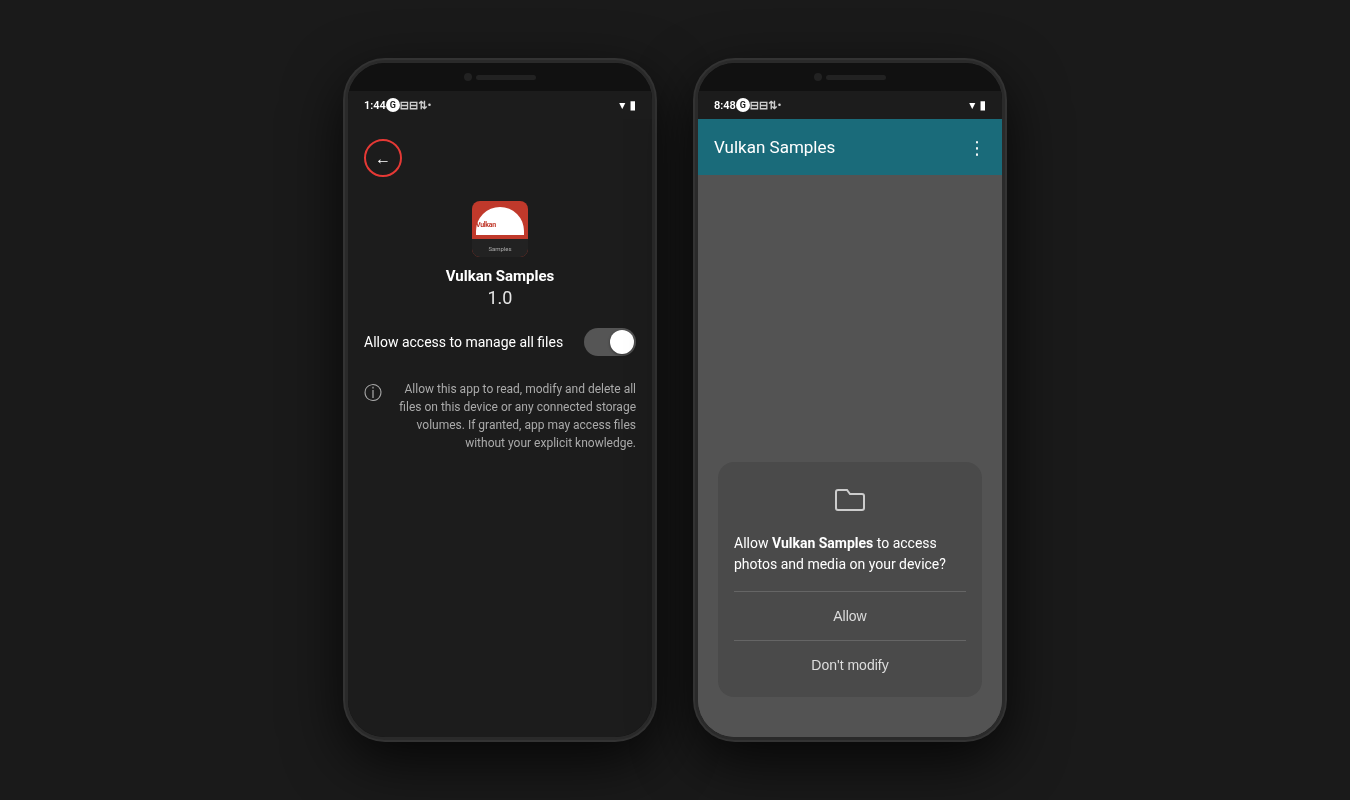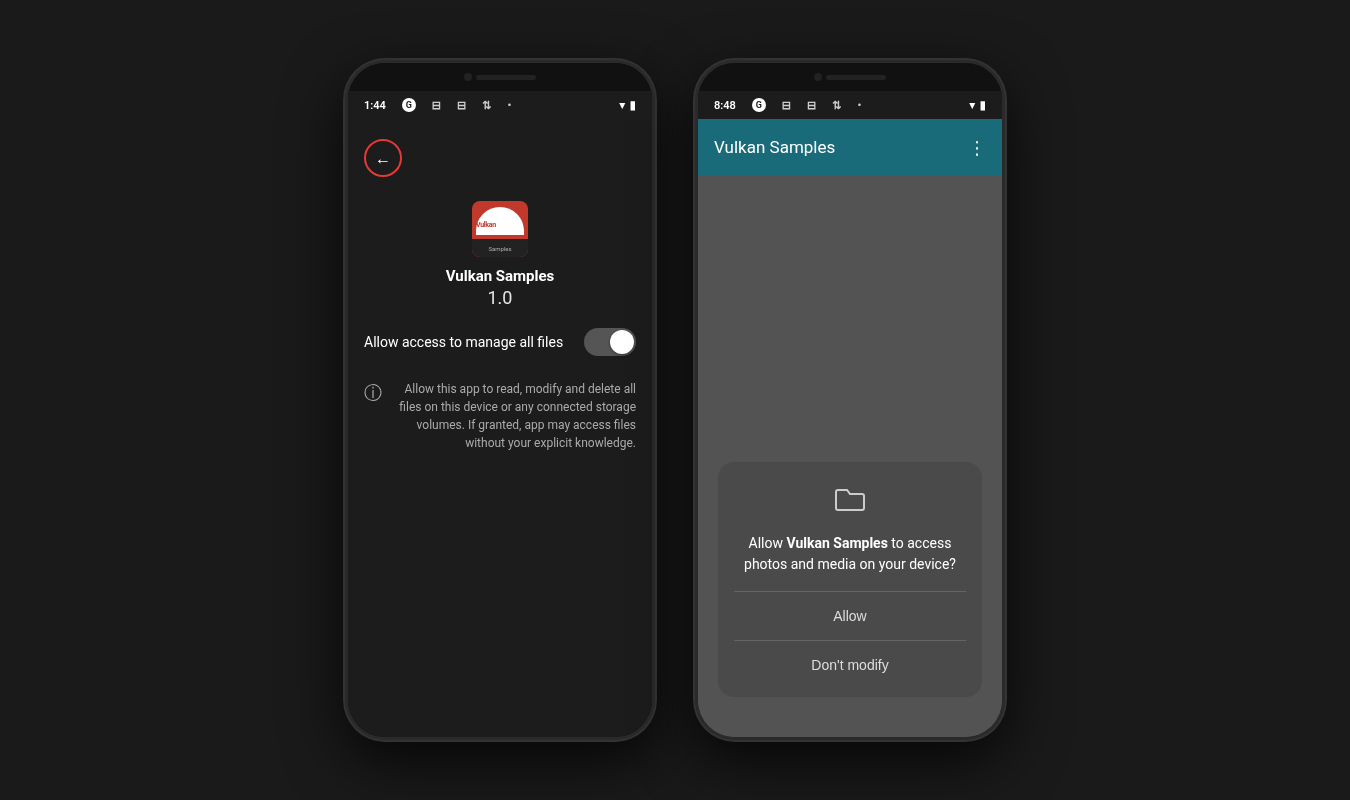--- a/index.html
+++ b/index.html
@@ -82,21 +82,21 @@
       background: #1c1c1c;
       display: flex;
       align-items: center;
       justify-content: space-between;
       padding: 0 16px;
       z-index: 5;
     }
     .status-left {
       display: flex;
       align-items: center;
-      gap: 16px;
+      gap: 0;
       font-size: 11px;
       color: #fff;
       font-weight: 600;
     }
     .status-right {
       display: flex;
       align-items: center;
       gap: 4px;
     }
     .wifi-icon, .battery-icon {
@@ -310,21 +310,20 @@
       align-items: center;
     }
     .dialog-icon {
       color: #ccc;
       font-size: 28px;
       margin-bottom: 12px;
     }
     .dialog-text {
       color: #fff;
       font-size: 14px;
-      text-align: center;
       line-height: 1.5;
       margin-bottom: 16px;
     }
     .dialog-text strong {
       font-weight: 700;
     }
     .dialog-divider {
       width: 100%;
       height: 1px;
       background: rgba(255,255,255,0.15);

